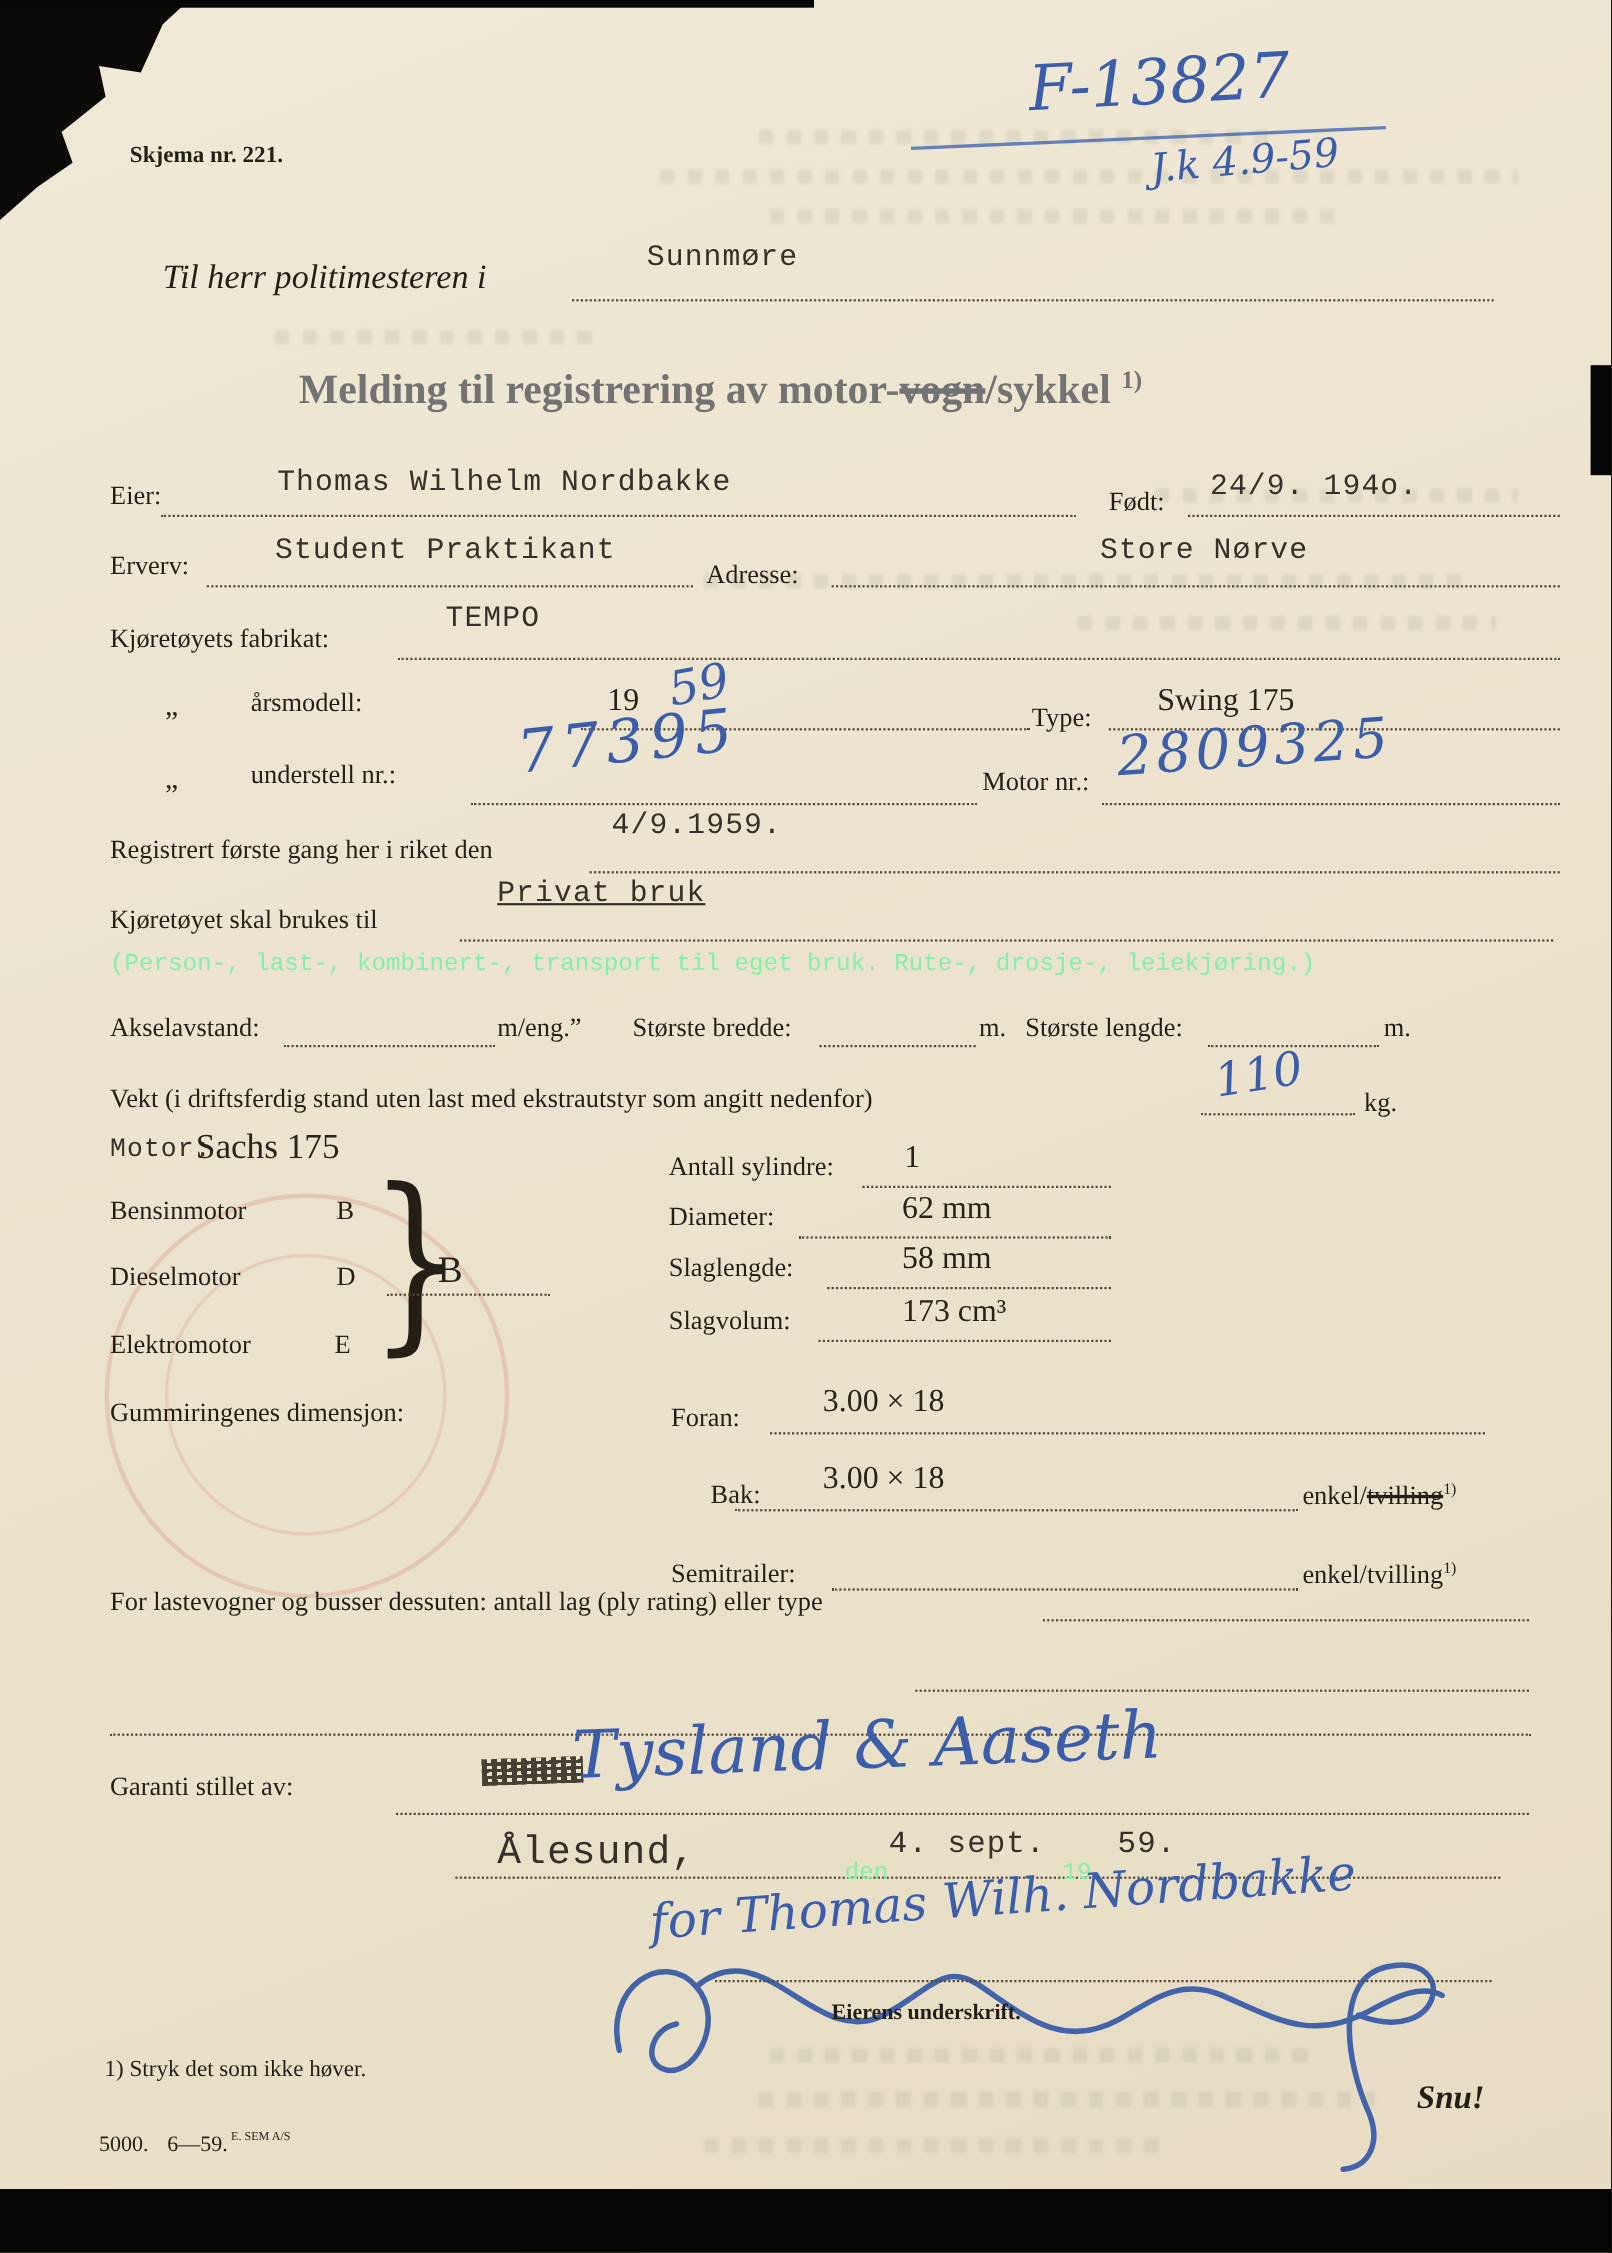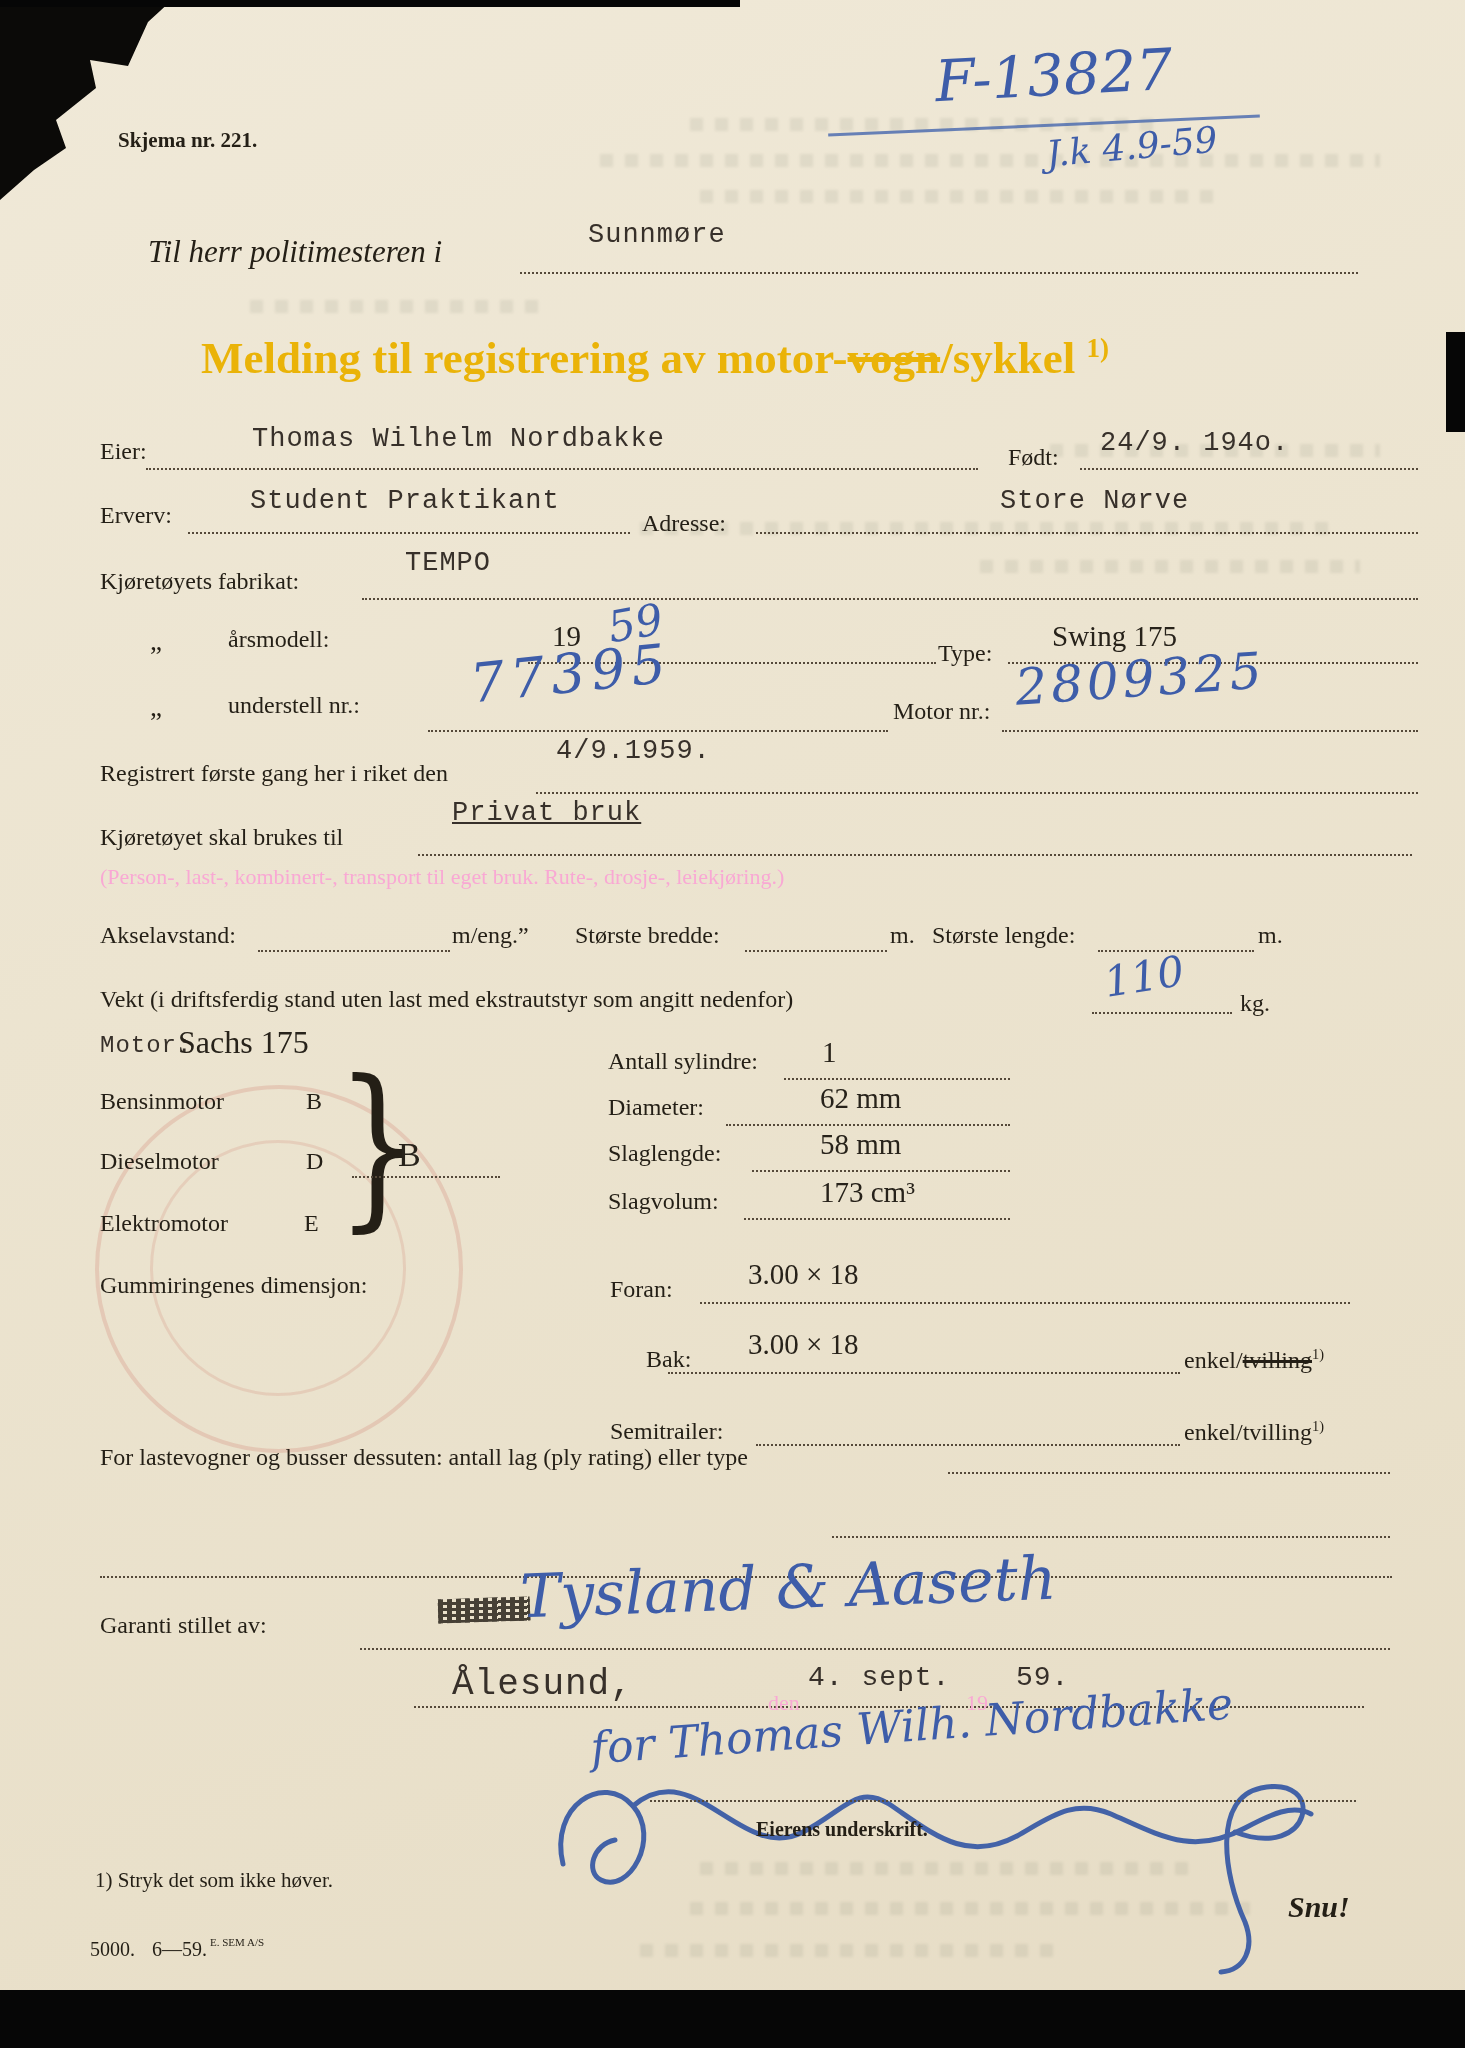--- a/index.html
+++ b/index.html
@@ -4,35 +4,35 @@
 <style>
   html,body{margin:0;padding:0;background:#090909;}
   .stage{position:relative;width:1465px;height:2048px;background:#0b0a08;overflow:hidden;
          font-family:"Liberation Serif",serif;}
   .paper{position:absolute;inset:0;
          background:linear-gradient(160deg,#f0e9d8 0%,#ece4d0 40%,#e9e0ca 75%,#e6dcc5 100%);
          clip-path:polygon(172px 0,1465px 0,1465px 2048px,0 2048px,0 200px,34px 170px,66px 148px,56px 120px,96px 88px,90px 60px,128px 66px,148px 22px);
          filter:drop-shadow(-5px -5px 0 #f8f4e8);}
   .abs{position:absolute;white-space:nowrap;}
   .lbl{font-family:"Liberation Serif",serif;color:#241f16;font-size:24px;}
-  .lbl-sm{font-family:Liberation Serif, serif;color:#f9a8d4;font-size:22px;}
+  .lbl-sm{font-family:Liberation Mono, monospace;color:#86efac;font-size:22px;}
   .typed{font-family:"Liberation Mono",monospace;color:#37302a;font-size:27px;letter-spacing:1px;}
   .pv{font-family:"Liberation Serif",serif;color:#27221a;font-size:29px;}
   .hw{font-family:"DejaVu Serif",serif;font-style:italic;color:#3e5da9;}
   .dl{position:absolute;height:0;border-bottom:2px dotted #55493a;}
   .sup{vertical-align:super;font-size:60%;}
   .struck{text-decoration:line-through;text-decoration-thickness:5px;}
   .struck2{text-decoration:line-through;text-decoration-thickness:3px;}
   .ghost{position:absolute;height:13px;opacity:.14;filter:blur(1.6px);
          background:repeating-linear-gradient(90deg,rgba(88,98,78,.7) 0 13px,transparent 13px 25px);}
   .stampc{position:absolute;border-radius:50%;}
   .blackbar{position:absolute;background:#060606;}
   .scribble{position:absolute;background:repeating-linear-gradient(0deg,#2a241c 0 3px,transparent 3px 6px),
             repeating-linear-gradient(90deg,#2a241c 0 5px,transparent 5px 9px);opacity:.85;}
-  .title{font-weight:bold;font-size:45px;color:#eab308;text-align:center;}
+  .title{font-weight:bold;font-size:38px;color:#737373;text-align:center;}
   .brace{font-family:"DejaVu Serif",serif;font-weight:400;color:#241f16;font-size:176px;line-height:176px;
          transform:scaleX(.75);}
 </style>
 </head>
 <body>
 
 <div class="stage">
   <div class="paper"></div>
 
   <div class="ghost" style="left:690px;top:118px;width:470px;"></div>

